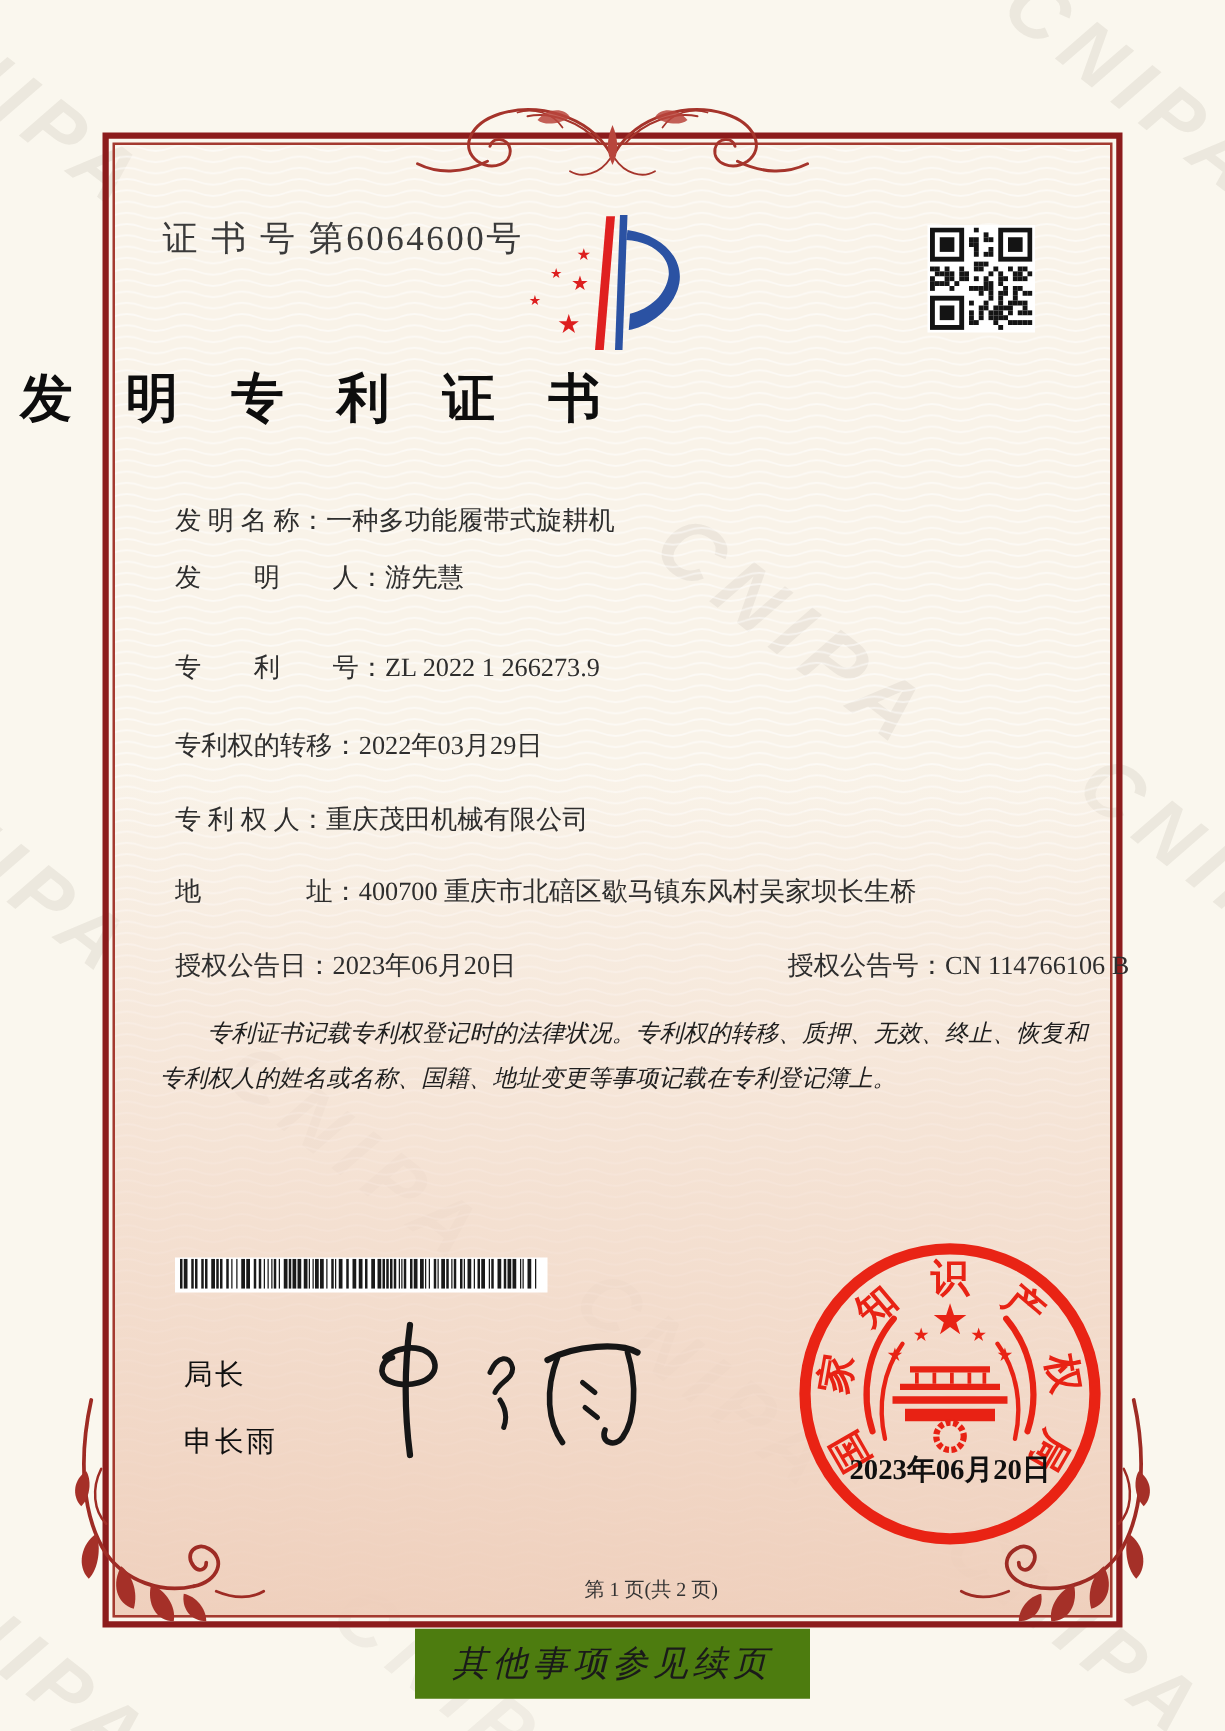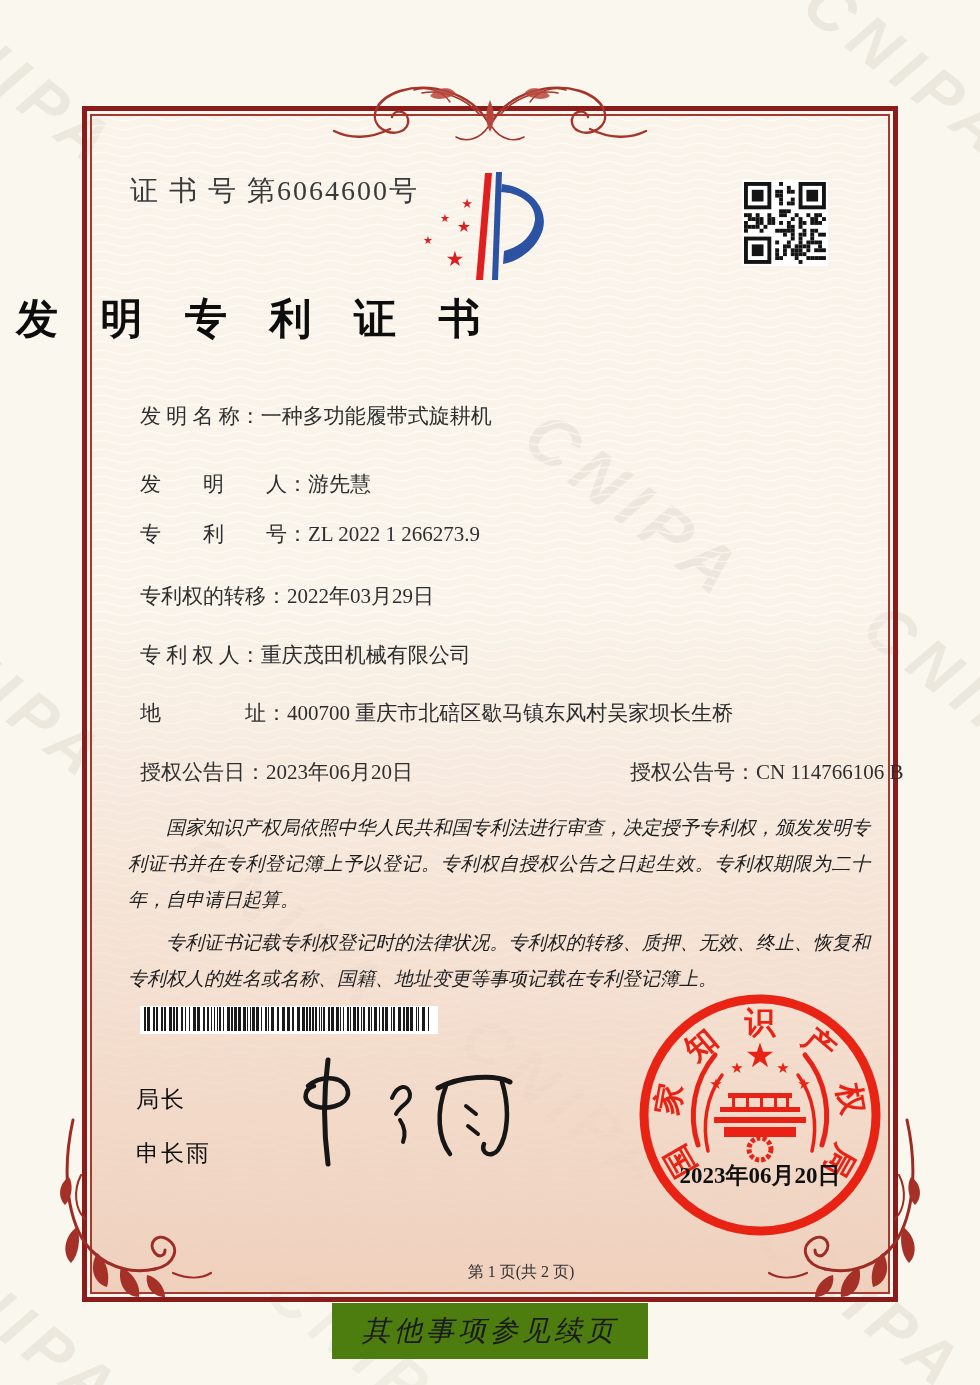--- a/index.html
+++ b/index.html
@@ -25,21 +25,21 @@
   .qr{position:absolute;left:742px;top:180px;width:86px;height:86px;background:#fff;padding:2px;box-sizing:border-box;}
   .title{position:absolute;left:0;top:291px;width:980px;text-align:left;
          font-size:42px;font-weight:bold;letter-spacing:16px;text-indent:16px;color:#0d0d0d;}
   .frow{position:absolute;left:140px;width:740px;font-size:21px;color:#2e2e2e;white-space:nowrap;}
   .frow .lab{display:inline-block;}
   .grant2{position:absolute;left:490px;top:0;}
   .paras{position:absolute;left:128px;top:810px;width:742px;font-size:19px;line-height:36px;
          text-align:justify;color:#1e1e1e;font-style:italic;}
   .paras p{margin:0 0 7px 0;text-indent:2em;}
   .barcode{position:absolute;left:140px;top:1006px;width:294px;height:26px;background:#fff;padding:1px 2px;}
-  .officer{position:absolute;left:136px;font-family:"Liberation Sans","DejaVu Sans",sans-serif;
+  .officer{position:absolute;left:147px;font-family:"Liberation Sans","DejaVu Sans",sans-serif;
            font-size:23px;color:#111;letter-spacing:2px;}
   .sig{position:absolute;left:288px;top:1046px;}
   .seal{position:absolute;left:630px;top:985px;z-index:6;}
   .page-footer{position:absolute;left:0;top:1262px;width:980px;text-align:center;font-size:16px;color:#333;margin-left:31px;}
   .cont-note{position:absolute;left:0;top:1303px;width:980px;text-align:center;}
   .cont-note span{display:inline-block;background:#4d7c0f;padding:9px 30px;font-size:28px;
                   font-style:italic;letter-spacing:4px;color:#1a1a1a;}
 </style>
 </head>
 <body>
@@ -268,21 +268,21 @@
           <rect x="0" y="54.6" width="27.3" height="27.3" fill="#141414"></rect>
           <rect x="3.9" y="58.5" width="19.5" height="19.5" fill="#fff"></rect>
           <rect x="7.8" y="62.4" width="11.7" height="11.7" fill="#141414"></rect>
         </svg></div>
 
     <div class="title">发 明 专 利 证 书</div>
 
     <div class="frow" style="top:402px">
       <span class="lab">发 明 名 称：</span><span>一种多功能履带式旋耕机</span>
     </div>
-    <div class="frow" style="top:470px">
+    <div class="frow" style="top:448px">
       <span class="lab">发　　明　　人：</span><span>游先慧</span>
     </div>
     <div class="frow" style="top:520px">
       <span class="lab">专　　利　　号：</span><span>ZL 2022 1 266273.9</span>
     </div>
     <div class="frow" style="top:582px">
       <span class="lab">专利权的转移：</span><span>2022年03月29日</span>
     </div>
     <div class="frow" style="top:641px">
       <span class="lab">专 利 权 人：</span><span>重庆茂田机械有限公司</span>
@@ -291,21 +291,20 @@
       <span class="lab">地　　　　址：</span><span>400700 重庆市北碚区歇马镇东风村吴家坝长生桥</span>
     </div>
     <div class="frow" style="top:758px">
       <span class="lab">授权公告日：</span><span>2023年06月20日</span>
       <span class="grant2">
         <span class="lab">授权公告号：</span><span>CN 114766106 B</span>
       </span>
     </div>
 
     <div class="paras">
-      <p>国家知识产权局依照中华人民共和国专利法进行审查，决定授予专利权，颁发发明专利证书并在专利登记簿上予以登记。专利权自授权公告之日起生效。专利权期限为二十年，自申请日起算。</p>
       <p>专利证书记载专利权登记时的法律状况。专利权的转移、质押、无效、终止、恢复和专利权人的姓名或名称、国籍、地址变更等事项记载在专利登记簿上。</p>
     </div>
 
     <div class="barcode"><svg width="290" height="24" viewBox="0 0 290 24">
           <rect x="2" y="0" width="2" height="24" fill="#1a1a1a"></rect>
           <rect x="5" y="0" width="3" height="24" fill="#1a1a1a"></rect>
           <rect x="11" y="0" width="2" height="24" fill="#1a1a1a"></rect>
           <rect x="14" y="0" width="2" height="24" fill="#1a1a1a"></rect>
           <rect x="19" y="0" width="2" height="24" fill="#1a1a1a"></rect>
           <rect x="22" y="0" width="2" height="24" fill="#1a1a1a"></rect>

